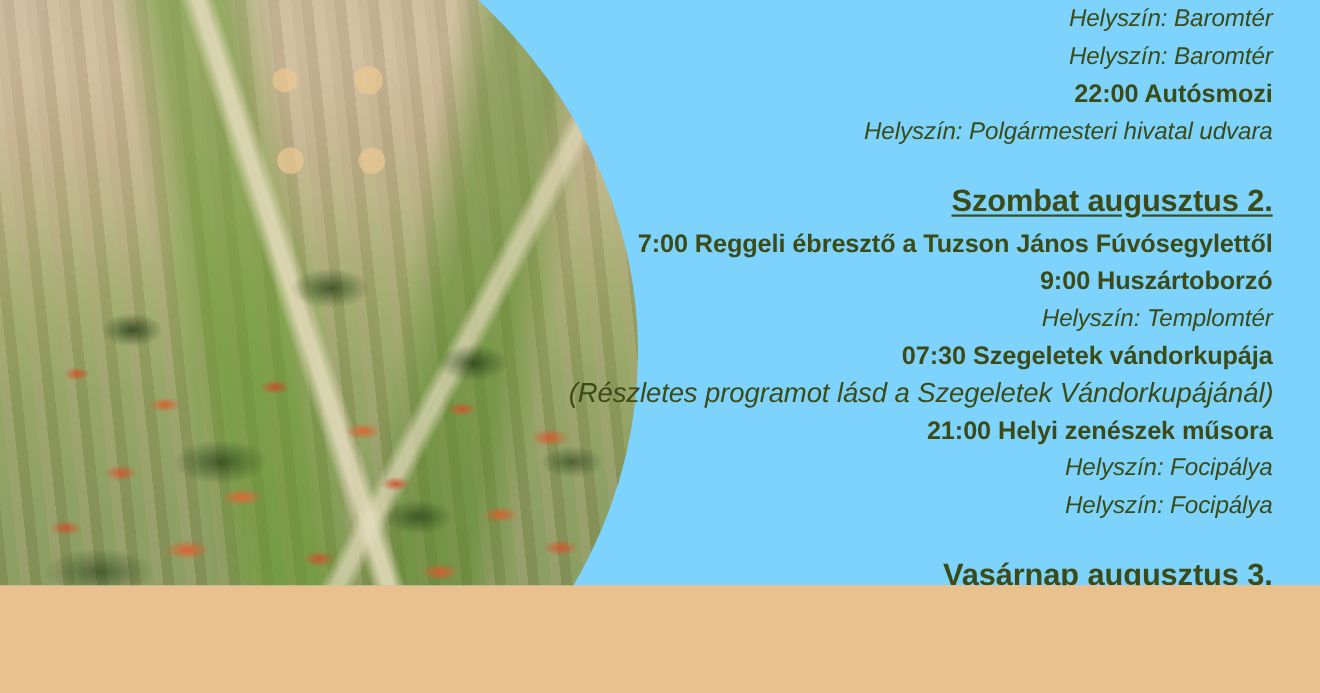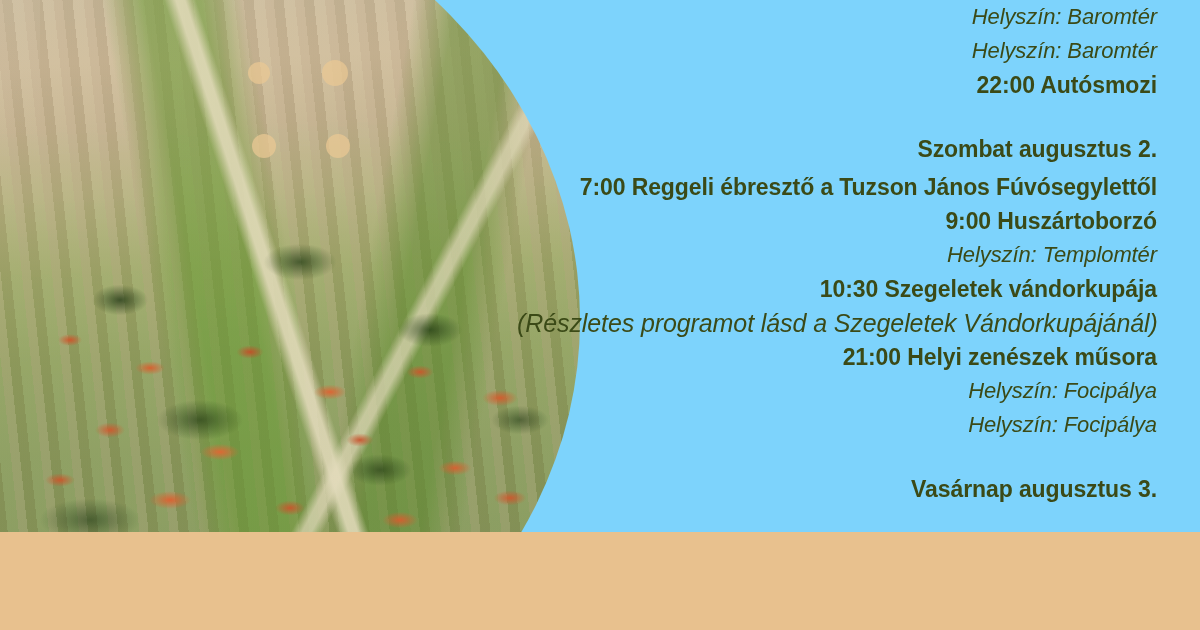--- a/index.html
+++ b/index.html
@@ -112,21 +112,22 @@
   .loc{           
     font-style:italic;
     font-size:22px;
   }
   .note{          
     font-style:italic;
     font-size:25px;
   }
   .day{           
     font-weight:bold;
-    font-size:23px;
+    font-size:28px;
+    text-decoration:underline;
     text-underline-offset:3px;
   }
   .gap{height:30px;}
   .gap-sm{height:4px;}
 </style>
 </head>
 <body>
 
 <div class="poster">
 
@@ -141,31 +142,32 @@
     <div class="dot" style="left:252px;top:134px;width:24px;height:24px;"></div>
     <div class="dot" style="left:326px;top:134px;width:24px;height:24px;"></div>
   </div>
 
   <div class="program">
 
     <div>
       <div class="line loc">Helyszín: Baromtér</div>
       <div class="line loc">Helyszín: Baromtér</div>
       <div class="line ev">22:00 Autósmozi</div>
+      <div class="line loc">Helyszín: Polgármesteri hivatal udvara</div>
     </div>
 
     <div class="gap"></div>
 
     <div>
       <div class="line day">Szombat augusztus 2.</div>
       <div class="gap-sm"></div>
       <div class="line ev">7:00 Reggeli ébresztő a Tuzson János Fúvósegylettől</div>
       <div class="line ev">9:00 Huszártoborzó</div>
       <div class="line loc">Helyszín: Templomtér</div>
-      <div class="line ev">10:30 Szegeletek vándorkupája</div>
+      <div class="line ev">07:30 Szegeletek vándorkupája</div>
       <div class="line note">(Részletes programot lásd a Szegeletek Vándorkupájánál)</div>
       <div class="line ev">21:00 Helyi zenészek műsora</div>
       <div class="line loc">Helyszín: Focipálya</div>
       <div class="line loc">Helyszín: Focipálya</div>
     </div>
 
     <div class="gap"></div>
 
     <div>
       <div class="line day">Vasárnap augusztus 3.</div>

